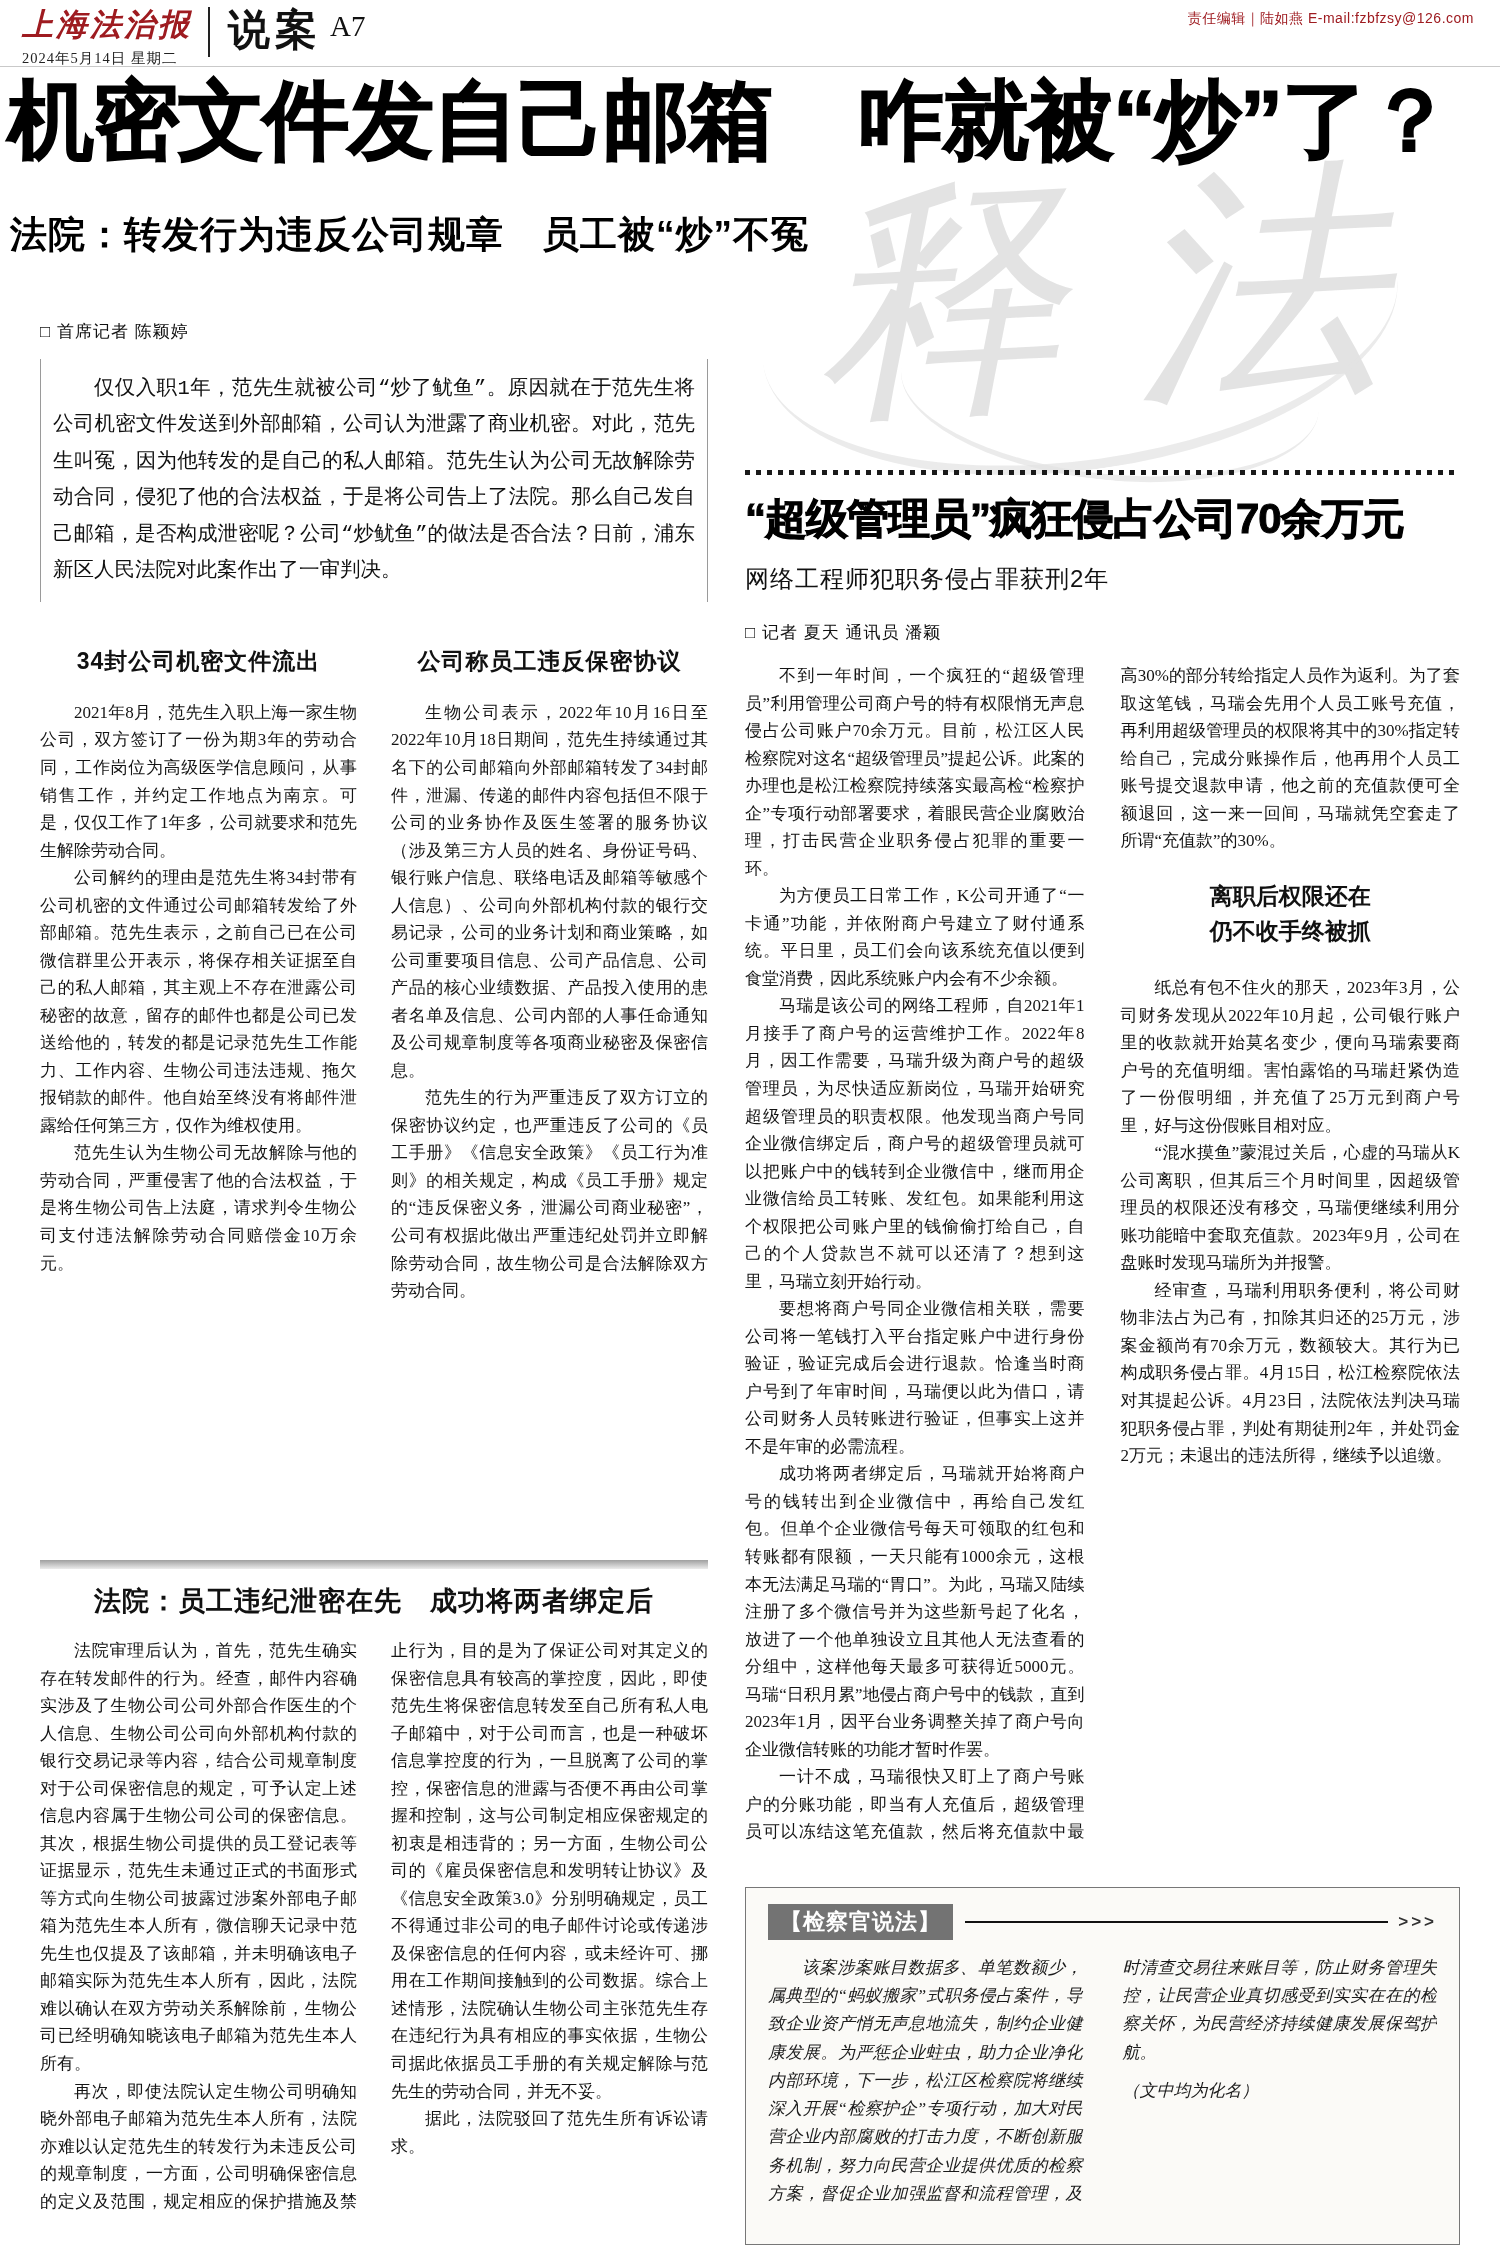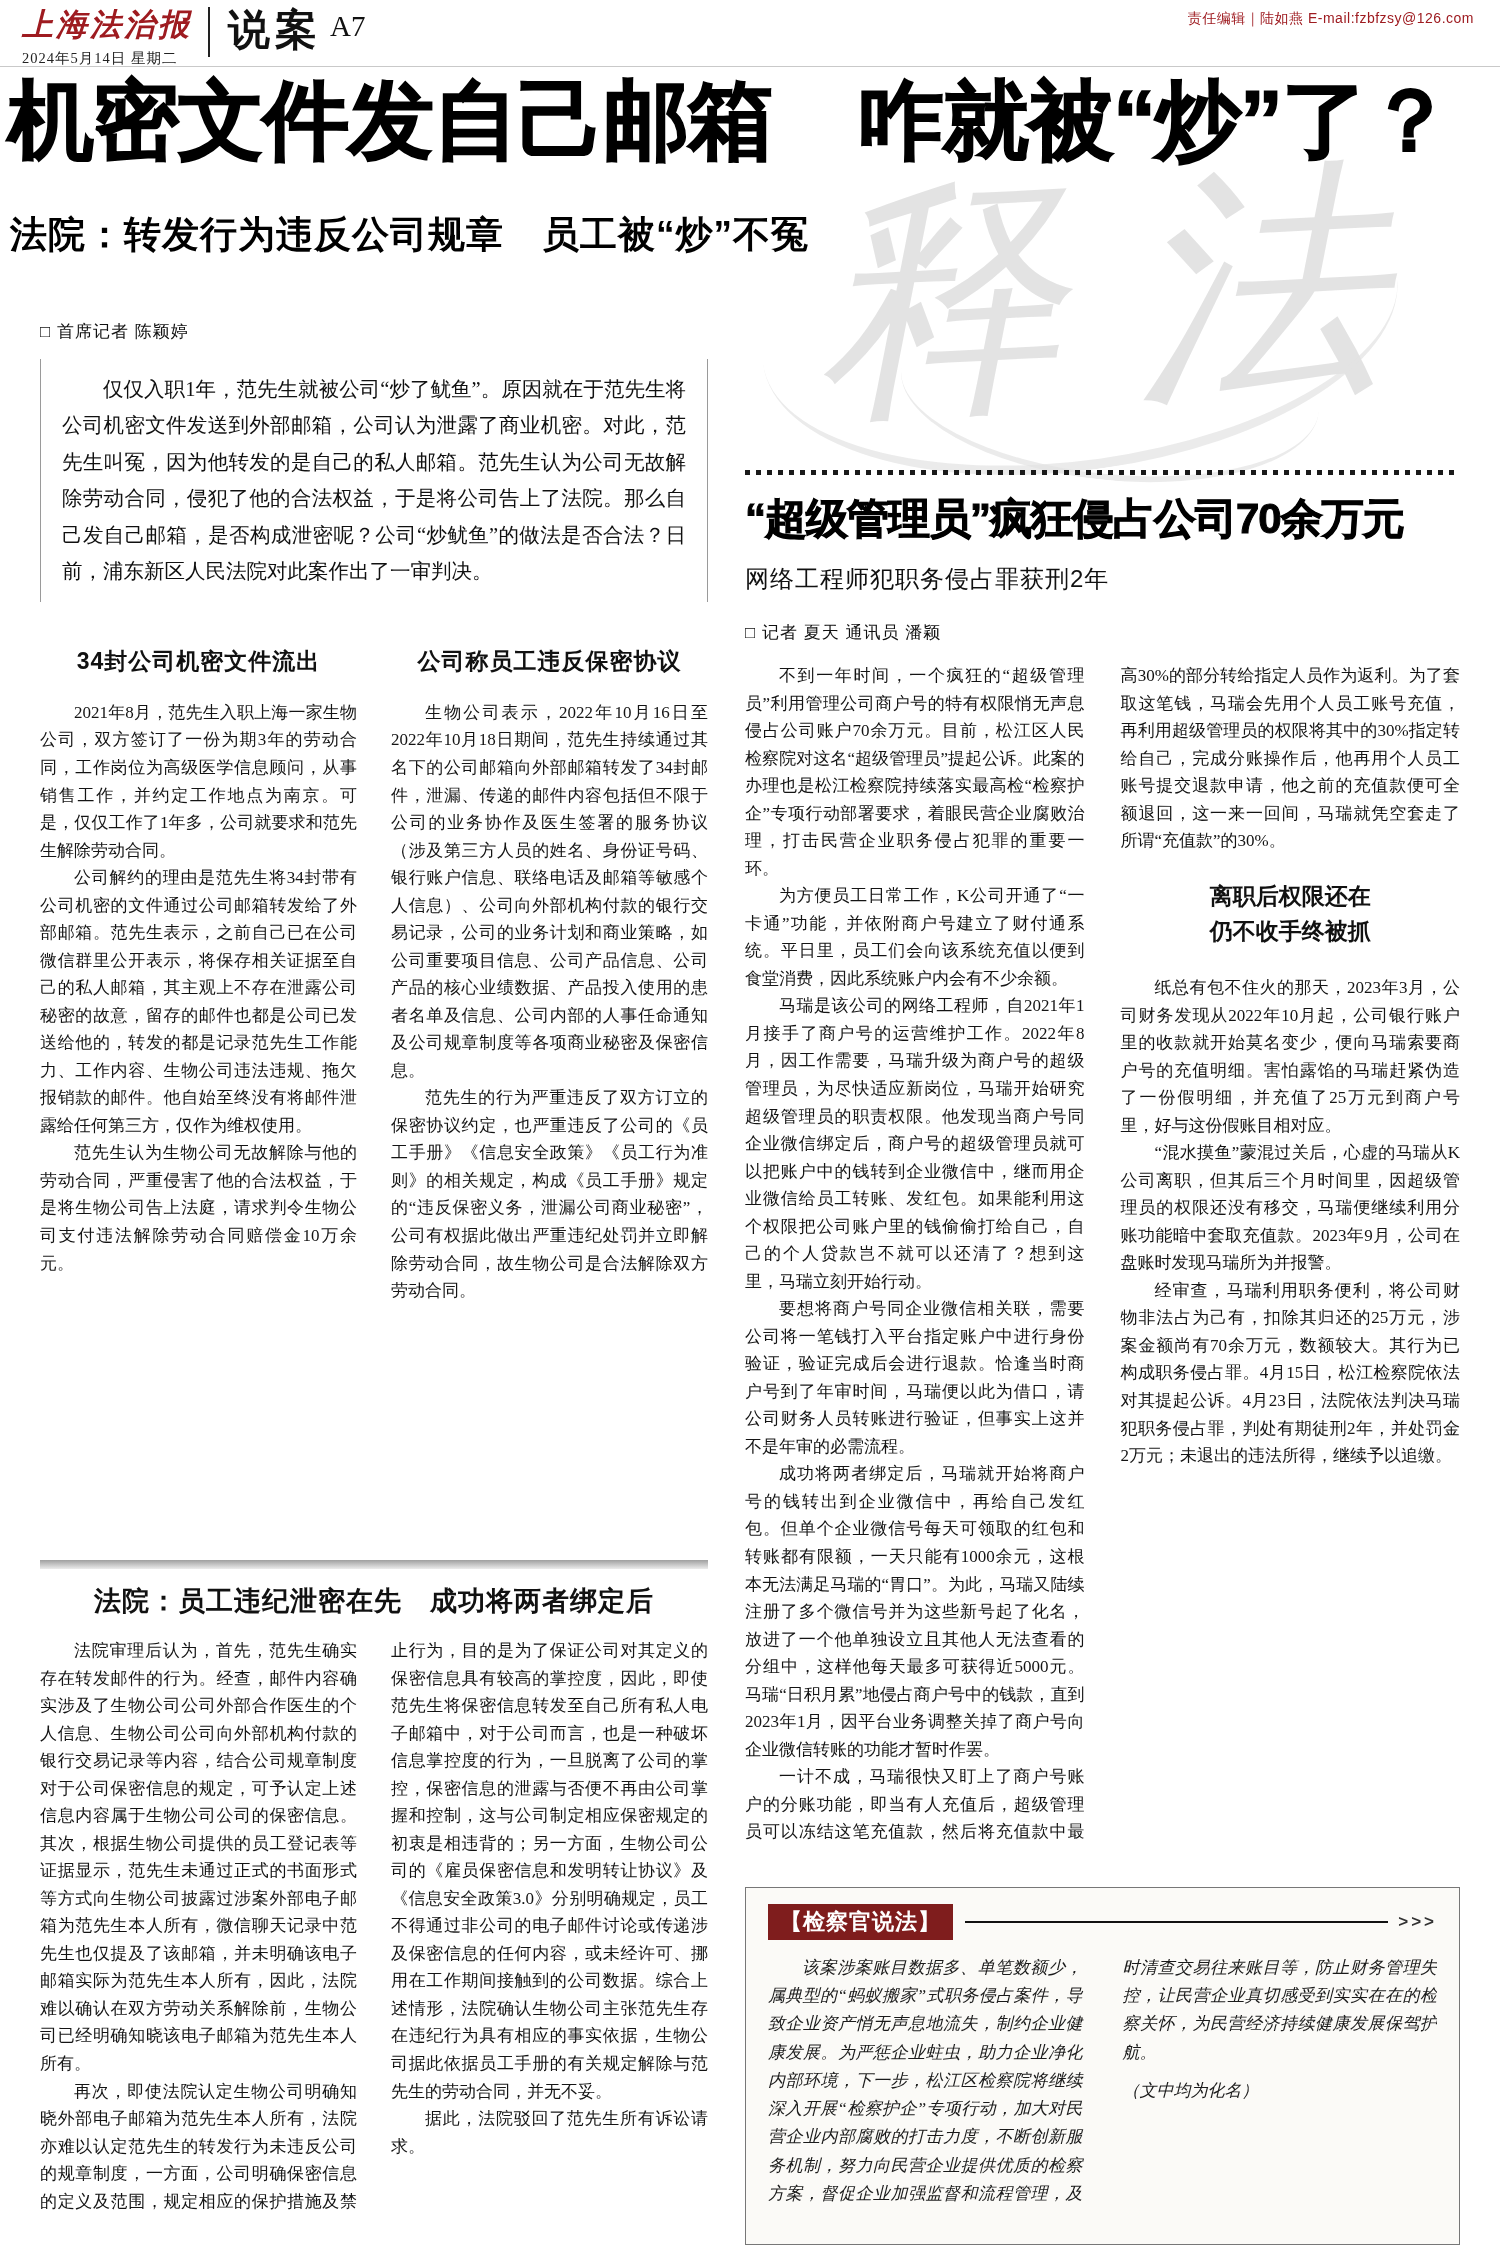--- a/index.html
+++ b/index.html
@@ -56,21 +56,21 @@
   }
 
   
   .left-article {
     position:absolute; top:320px; left:40px; width:668px; height:1917px;
     z-index:1; display:flex; flex-direction:column; overflow:hidden;
   }
   .byline { font-size:17px; font-family:"Liberation Sans", sans-serif; color:#111; margin-bottom:16px; letter-spacing:1px; }
   .lead-box {
     border-left:1px solid #9a9a9a; border-right:1px solid #9a9a9a;
-    padding:12px 21px; max-height:310px; overflow:hidden;
+    padding:12px 12px; max-height:310px; overflow:hidden;font-family:Liberation Mono, monospace;
   }
   .lead-box p { font-size:20.5px; line-height:1.78; text-align:justify; text-indent:2em; color:#101010; }
   .sections { display:flex; gap:34px; margin-top:44px; max-height:850px; overflow:hidden; }
   .section-col { width:317px; }
   .section-title {
     font-size:23px; font-weight:700; text-align:center; letter-spacing:1px;
     font-family:"Liberation Sans", sans-serif; margin-bottom:22px;
   }
   .court-section { margin-top:auto; }
   .court-bar { height:9px; background:linear-gradient(#9f9f9f,#ececec); margin-bottom:14px; }
@@ -97,21 +97,21 @@
   }
   .col-subhead span { display:block; }
 
   
   .prosecutor-box {
     margin-top:20px; border:1px solid #777; background:#fbfaf7;
     height:358px; padding:16px 22px 12px; overflow:hidden;
   }
   .box-header { display:flex; align-items:center; margin-bottom:14px; }
   .box-title {
-    background:#7f1d1d; color:#fff; font-weight:700; font-size:22px;
+    background:#737373; color:#fff; font-weight:700; font-size:22px;
     padding:3px 12px; font-family:"Liberation Sans", sans-serif; letter-spacing:1px;
   }
   .box-line { flex:1; height:2px; background:#111; margin:0 10px 0 12px; }
   .box-arrows { font-size:17px; font-weight:700; letter-spacing:3px; color:#333; font-family:"Liberation Sans", sans-serif; }
   .box-cols { column-count:2; column-gap:40px; column-fill:auto; height:262px; overflow:hidden; }
   .box-cols p { font-size:17px; line-height:1.66; font-style:italic; text-align:justify; text-indent:2em; color:#1a1a1a; }
   .box-note { text-align:right; text-indent:0 !important; margin-top:10px; padding-right:6px; }
 </style>
 </head>
 <body>

